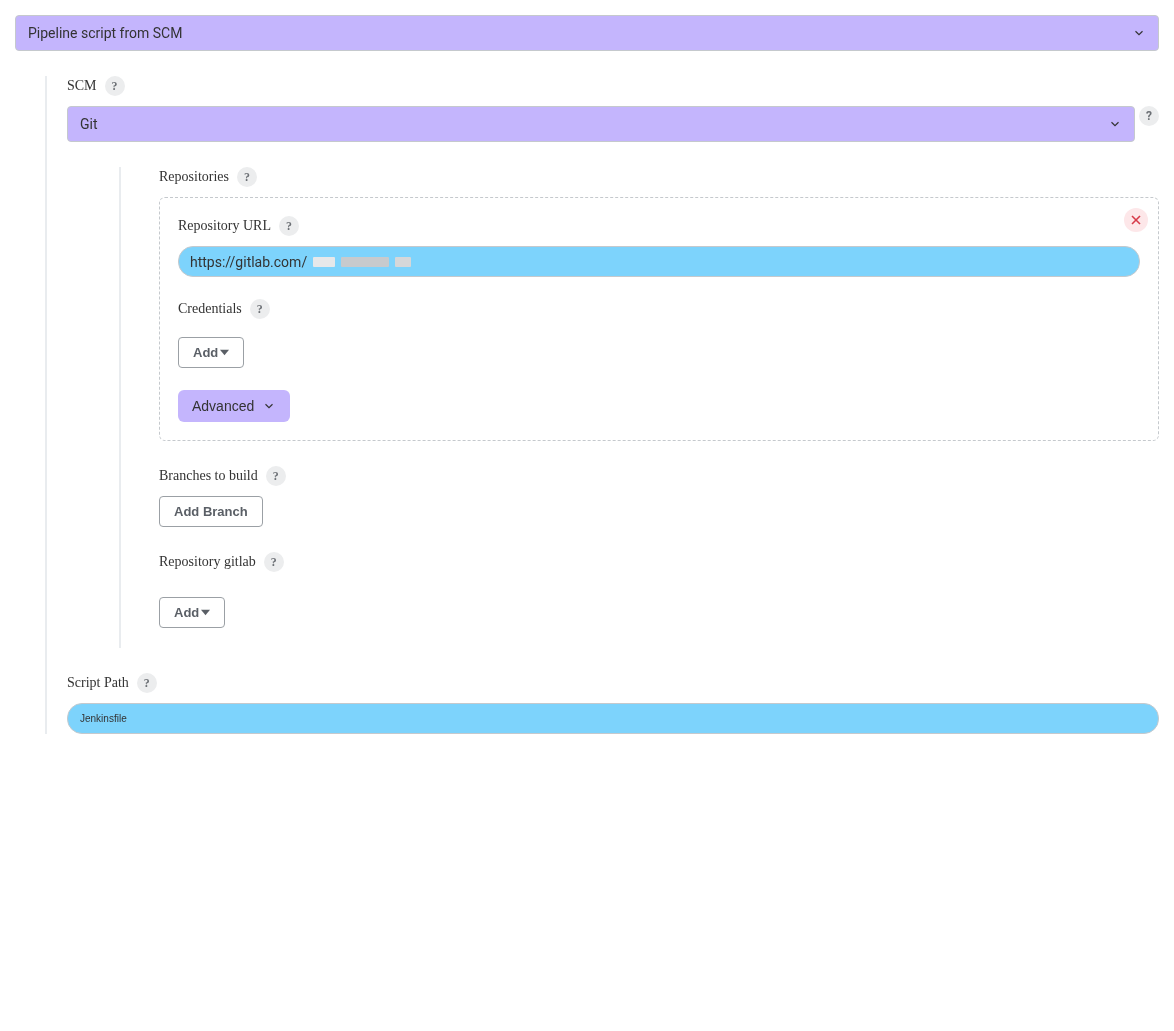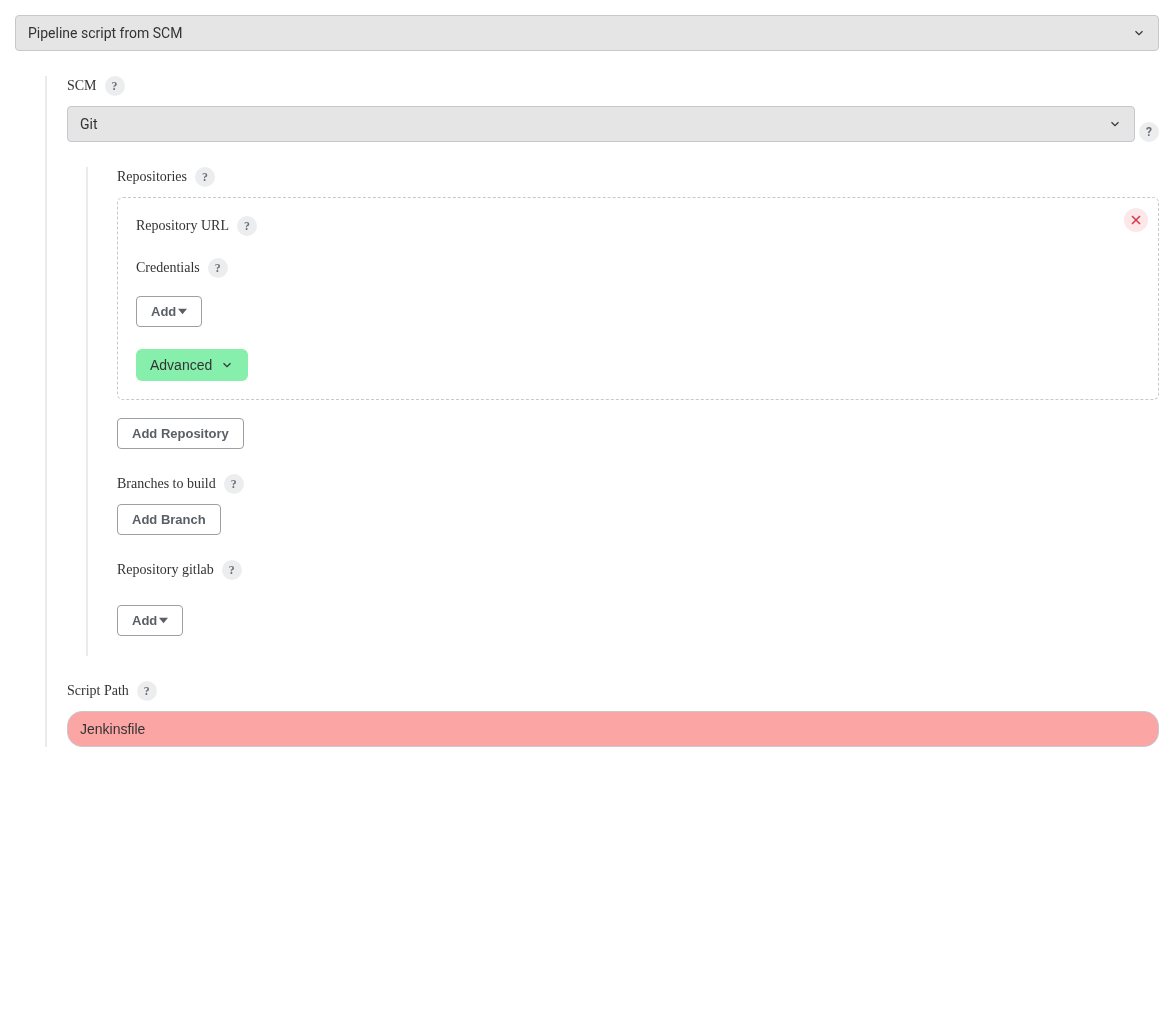--- a/index.html
+++ b/index.html
@@ -9,35 +9,35 @@
     font-family: -apple-system, BlinkMacSystemFont, "Segoe UI", Roboto, "Helvetica Neue", Arial, sans-serif;
     font-size: 14px;
     color: #333;
     background: #fff;
   }
   .select-box {
     width: 100%;
     padding: 9px 12px;
     border: 1px solid #c5c9cd;
     border-radius: 4px;
-    background: #e5e5e5;
+    background: #c4b5fd;
     font-size: 14px;
     color: #333;
     display: flex;
     justify-content: space-between;
     align-items: center;
     cursor: pointer;
   }
-  .select-row { display: flex; align-items: flex-end; gap: 4px; }
+  .select-row { display: flex; align-items: flex-start; gap: 4px; }
   .select-row .select-box.scm { flex: 1; }
   .chev { display: inline-flex; }
   .chev svg { width: 14px; height: 14px; stroke: #333; stroke-width: 2; fill: none; }
   .section { margin-top: 25px; }
   .indent-1 { margin-left: 30px; border-left: 2px solid #e9ecef; padding-left: 0; }
-  .indent-2 { margin-left: 19px; border-left: 2px solid #e9ecef; padding-left: 9px; }
+  .indent-2 { margin-left: 52px; border-left: 2px solid #e9ecef; padding-left: 18px; }
   .block { padding: 0 0 0 20px; }
   .label-row {
     display: flex;
     align-items: center;
     gap: 8px;
     margin-bottom: 10px;
     font-family: Liberation Serif, serif;
   }
   .label { font-size: 14px; color: #333; }
   .help {
@@ -69,23 +69,23 @@
     cursor: pointer;
     color: #d73a49;
     font-size: 14px;
     line-height: 1;
   }
   .text-input {
     width: 100%;
     padding: 9px 12px;
     border: 1px solid #c5c9cd;
     border-radius: 15px;
-    font-size: 14px;
-    color: #333;
-    background: #fca5a5;
+    font-size: 10px;
+    color: #333;
+    background: #7dd3fc;
   }
   .btn {
     display: inline-flex;
     align-items: center;
     gap: 2px;
     padding: 7px 14px;
     border: 1px solid #9ba0a5;
     border-radius: 4px;
     background: #fff;
     color: #5a5f66;
@@ -93,21 +93,21 @@
     font-weight: 600;
     cursor: pointer;
   }
   .btn-soft {
     display: inline-flex;
     align-items: center;
     gap: 8px;
     padding: 8px 14px;
     border: none;
     border-radius: 6px;
-    background: #86efac;
+    background: #c4b5fd;
     color: #333;
     font-size: 14px;
     cursor: pointer;
   }
   .caret { display: inline-flex; }
   .caret svg { width: 9px; height: 9px; fill: #5a5f66; }
   .field-group { margin-bottom: 22px; }
   .redact {
     display: inline-block;
     height: 10px;
@@ -173,20 +173,29 @@
                 <line x1="1" y1="1" x2="9" y2="9" stroke="#d73a49" stroke-width="1.6"></line>
                 <line x1="9" y1="1" x2="1" y2="9" stroke="#d73a49" stroke-width="1.6"></line>
               </svg>
           </div>
 
           <div class="field-group">
             <div class="label-row">
               <span class="label">Repository URL</span>
               <span class="help">?</span>
             </div>
+            <div class="url-wrap">
+              <input type="text" class="text-input" value="" style="color: transparent;">
+              <div class="url-overlay">
+                <span>https://gitlab.com/</span>
+                <span class="redact" style="width:22px;background:#e6e8ea"></span>
+                <span class="redact" style="width:48px;background:#c7cacd"></span>
+                <span class="redact" style="width:16px;background:#d5d7d9"></span>
+              </div>
+            </div>
           </div>
 
           <div class="field-group">
             <div class="label-row">
               <span class="label">Credentials</span>
               <span class="help">?</span>
             </div>
             <div class="mt">
               <button class="btn">
                 <span>Add</span>
@@ -204,25 +213,20 @@
               <span>Advanced</span>
               <span class="chev">
                 <svg viewBox="0 0 24 24" width="12" height="12">
                     <polyline points="6 9 12 15 18 9" stroke="#333" stroke-width="2" fill="none"></polyline>
                   </svg>
               </span>
             </button>
           </div>
         </div>
 
-        <div class="mt">
-          <button class="btn">
-            <span>Add Repository</span>
-          </button>
-        </div>
 
         <div class="section">
           <div class="label-row">
             <span class="label">Branches to build</span>
             <span class="help">?</span>
           </div>
           <div class="mt-sm">
             <button class="btn">
               <span>Add Branch</span>
             </button>

